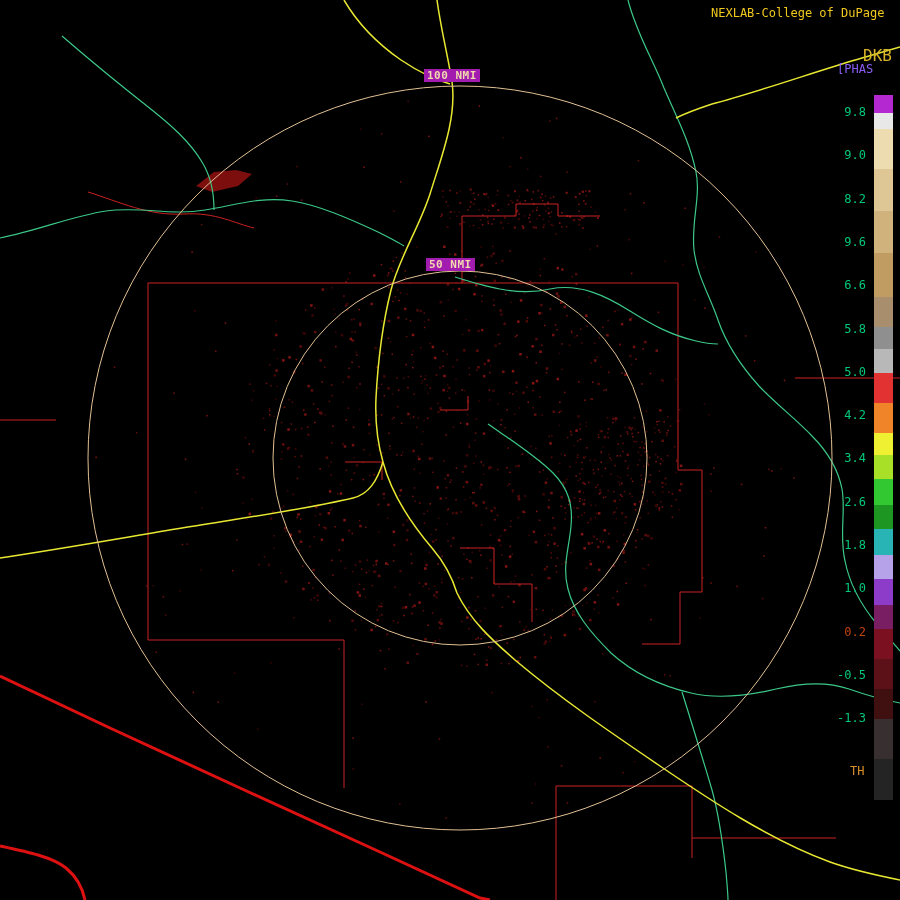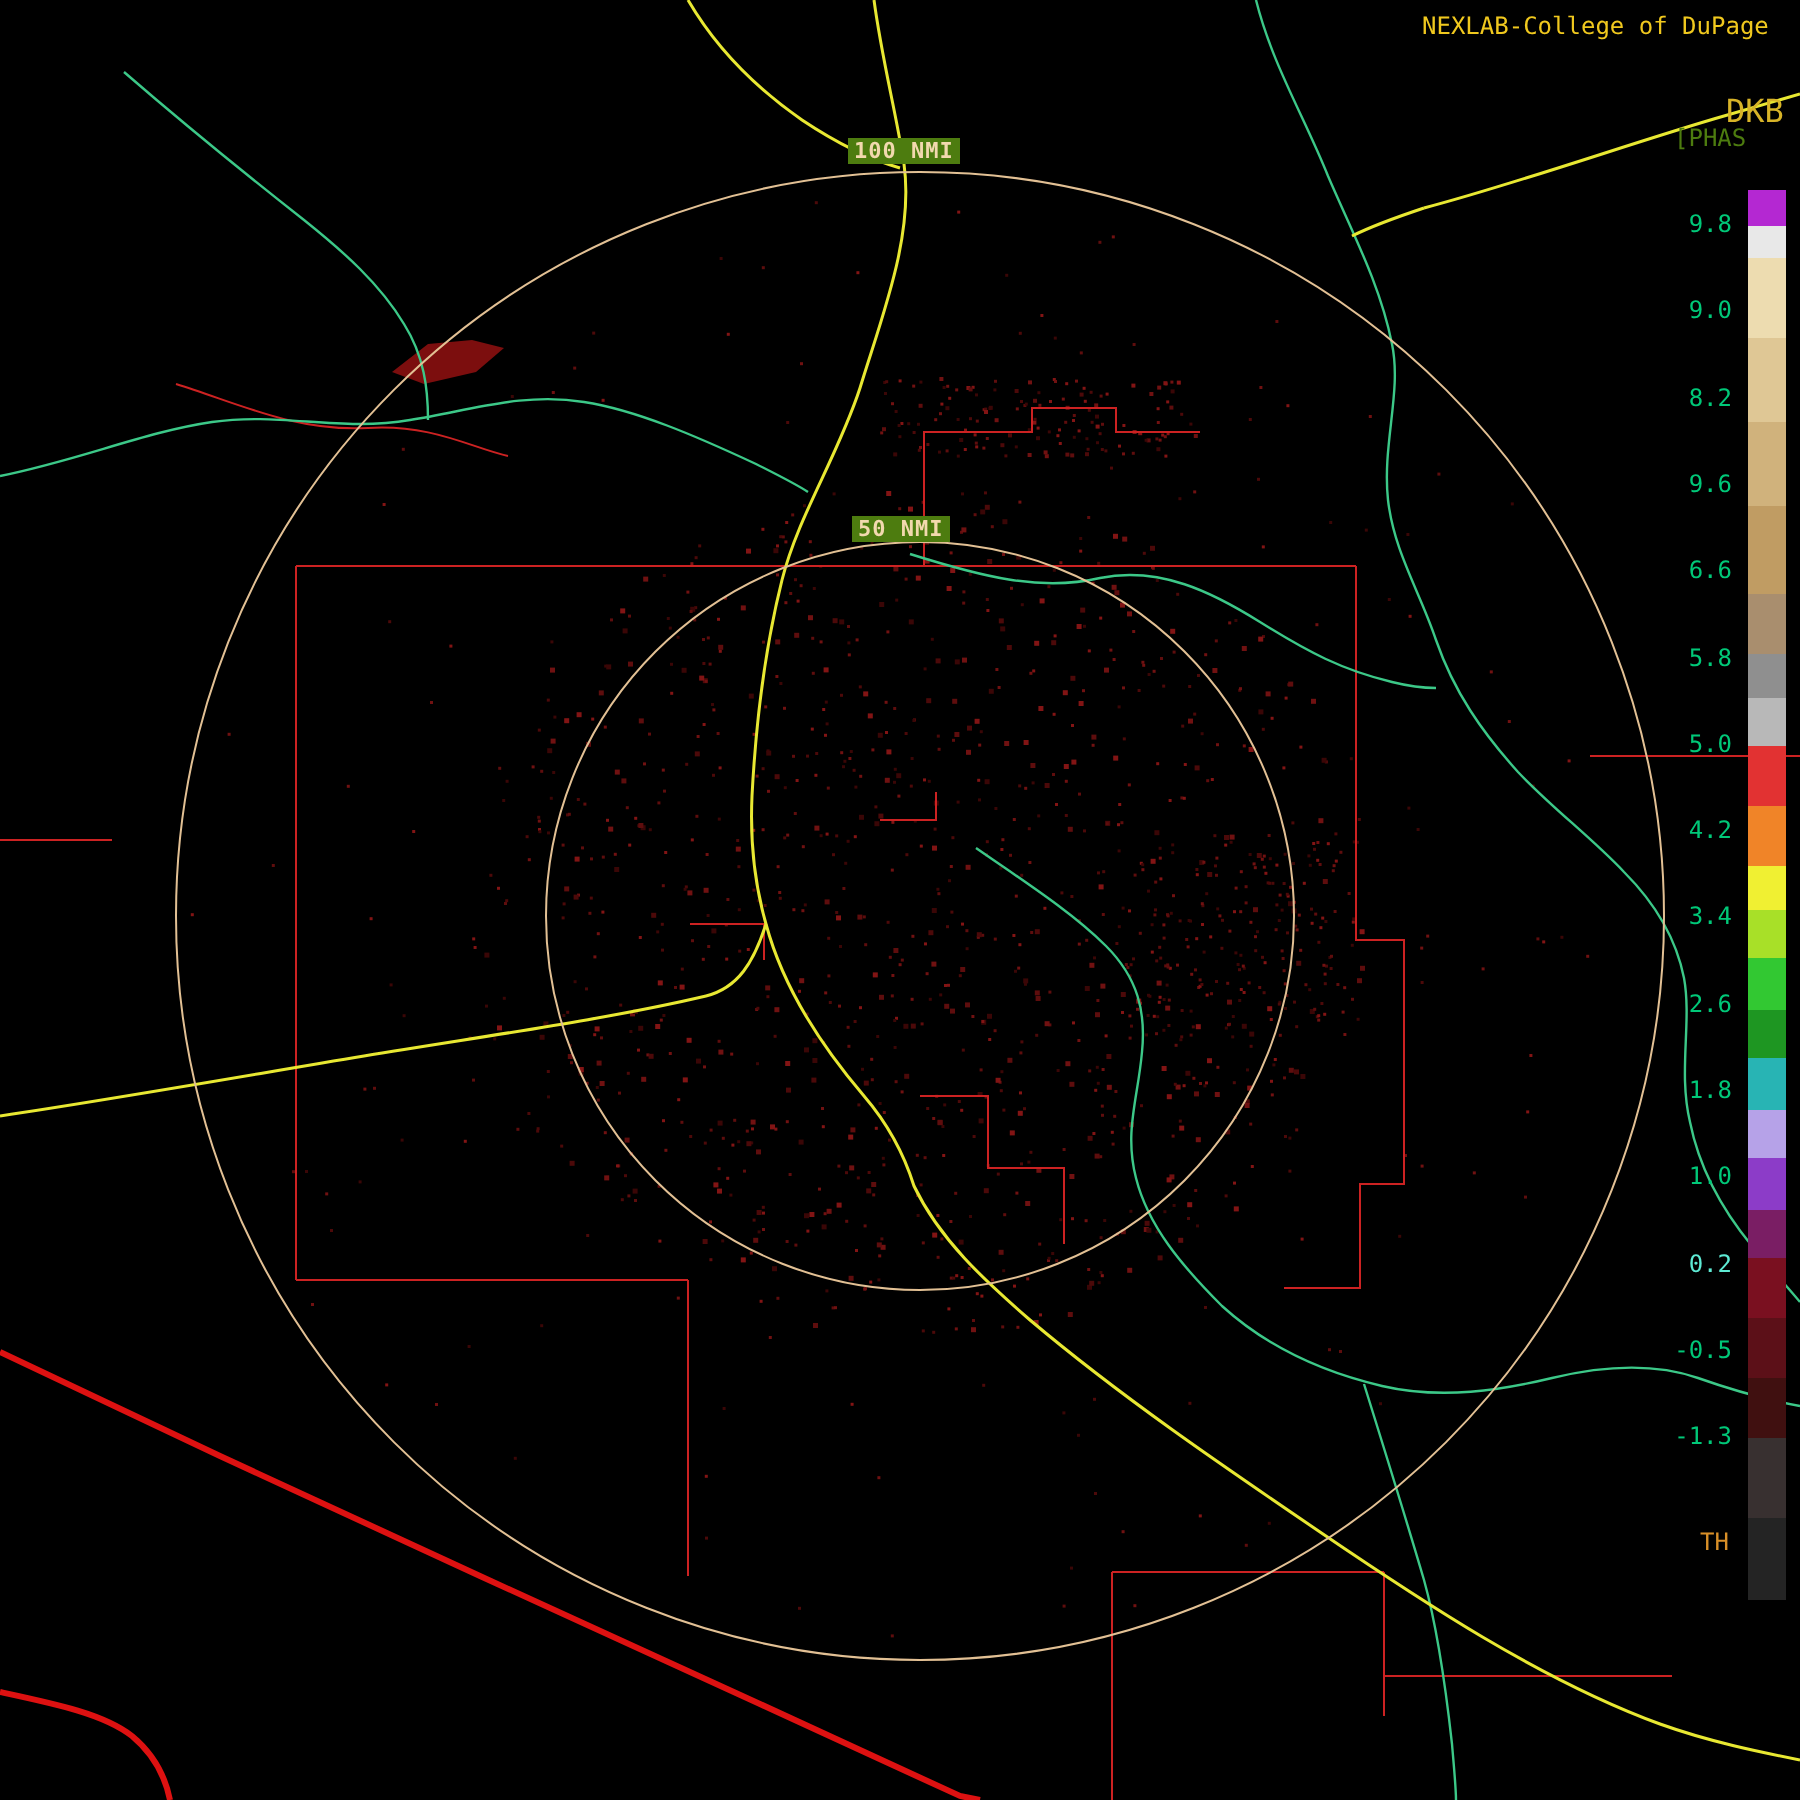--- a/index.html
+++ b/index.html
@@ -11,21 +11,21 @@
   .stage svg.map { position: absolute; left: 0; top: 0; }
   .site-title { position: absolute; top: 6px; left: 711px; font-size: 12px; white-space: pre; }
   .cb-unit  { position: absolute; top: 46px;  left: 863px; font-size: 16px; }
   .cb-phase { position: absolute; top: 62px;  left: 837px; font-size: 12px; }
   .cb-th    { position: absolute; top: 764px; left: 850px; font-size: 12px; }
   .cb-bar   { position: absolute; left: 874px; top: 95px; width: 19px; }
   .cb-seg   { width: 100%; }
   .cb-ticks { position: absolute; left: 0; top: 0; width: 900px; height: 900px; pointer-events: none; }
   .cb-tick  { position: absolute; left: 822px; width: 44px; text-align: right; font-size: 12px; line-height: 14px; }
   .ring-label {
-    position: absolute; background: #4d7c0f; color: #f2d9ae; font-size: 11px;
+    position: absolute; background: #a21caf; color: #f2d9ae; font-size: 11px;
     font-weight: bold; padding: 0 3px; letter-spacing: 0.5px; white-space: pre;
   }
   .ring-label.outer { top: 69px;  left: 424px; }
   .ring-label.inner { top: 258px; left: 426px; }
   .caption { position: absolute; top: 876px; left: 170px; font-size: 14px; letter-spacing: 0.4px; white-space: pre; }
 </style>
 </head>
 <body>
 
 <div class="stage">
@@ -1521,21 +1521,21 @@
 
     <g id="rings" fill="none" stroke-width="1" stroke="#e2c094">
       <circle cx="460" cy="458" r="372"></circle>
       <circle cx="460" cy="458" r="187"></circle>
     </g>
   </svg>
 
   <div class="site-title" style="color: rgb(240, 200, 30);">NEXLAB-College of DuPage</div>
 
   <div class="cb-unit" style="color: rgb(216, 180, 40);">DKB</div>
-  <div class="cb-phase" style="color: #4d7c0f;">[PHAS</div>
+  <div class="cb-phase" style="color: #8b5cf6;">[PHAS</div>
   <div id="cb-bar" class="cb-bar">
       <div class="cb-seg" style="height: 18px; background: rgb(180, 40, 210);"></div>
       <div class="cb-seg" style="height: 16px; background: rgb(232, 232, 232);"></div>
       <div class="cb-seg" style="height: 40px; background: rgb(237, 220, 176);"></div>
       <div class="cb-seg" style="height: 42px; background: rgb(223, 199, 149);"></div>
       <div class="cb-seg" style="height: 42px; background: rgb(208, 178, 124);"></div>
       <div class="cb-seg" style="height: 44px; background: rgb(192, 156, 99);"></div>
       <div class="cb-seg" style="height: 30px; background: rgb(169, 142, 110);"></div>
       <div class="cb-seg" style="height: 22px; background: rgb(143, 143, 143);"></div>
       <div class="cb-seg" style="height: 24px; background: rgb(184, 184, 184);"></div>
@@ -1561,21 +1561,21 @@
       <div class="cb-tick" style="top: 191.6px; color: rgb(0, 200, 120);">8.2</div>
       <div class="cb-tick" style="top: 234.9px; color: rgb(0, 200, 120);">9.6</div>
       <div class="cb-tick" style="top: 278.2px; color: rgb(0, 200, 120);">6.6</div>
       <div class="cb-tick" style="top: 321.5px; color: rgb(0, 200, 120);">5.8</div>
       <div class="cb-tick" style="top: 364.8px; color: rgb(0, 200, 120);">5.0</div>
       <div class="cb-tick" style="top: 408.1px; color: rgb(0, 200, 120);">4.2</div>
       <div class="cb-tick" style="top: 451.4px; color: rgb(0, 200, 120);">3.4</div>
       <div class="cb-tick" style="top: 494.7px; color: rgb(0, 200, 120);">2.6</div>
       <div class="cb-tick" style="top: 538px; color: rgb(0, 200, 120);">1.8</div>
       <div class="cb-tick" style="top: 581.3px; color: rgb(0, 200, 120);">1.0</div>
-      <div class="cb-tick" style="top: 624.6px; color: #5eead4;">0.2</div>
+      <div class="cb-tick" style="top: 624.6px; color: #c2410c;">0.2</div>
       <div class="cb-tick" style="top: 667.9px; color: rgb(0, 200, 120);">-0.5</div>
       <div class="cb-tick" style="top: 711.2px; color: rgb(0, 200, 120);">-1.3</div>
     </div>
   <div class="cb-th" style="color: rgb(216, 143, 40);">TH</div>
 
   <div class="ring-label outer">100 NMI</div>
   <div class="ring-label inner">50 NMI</div>
 
 </div>
 

